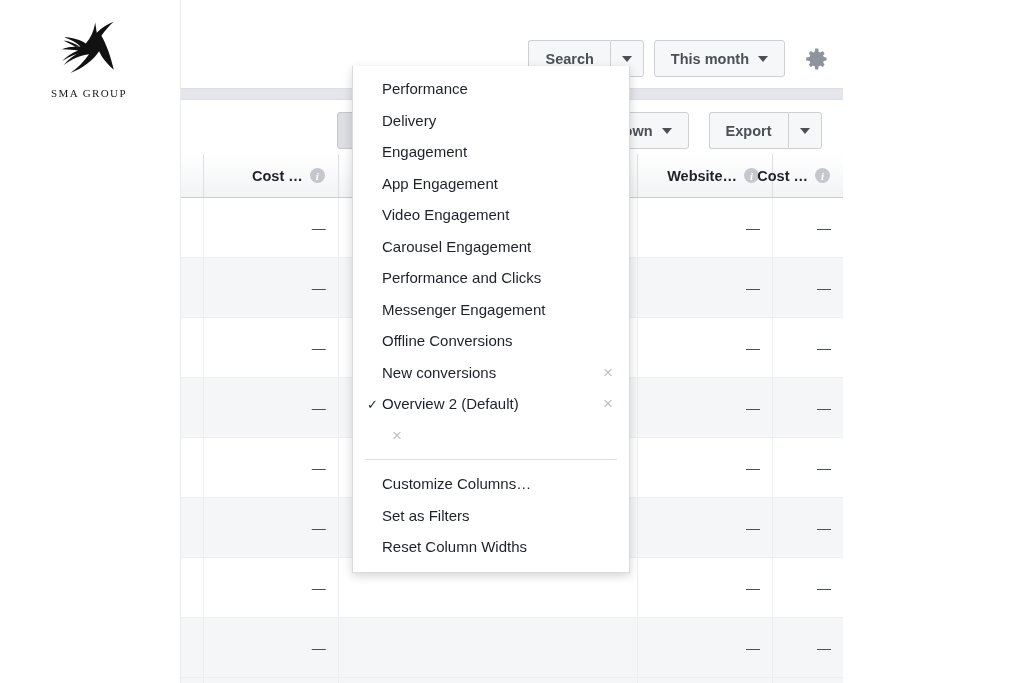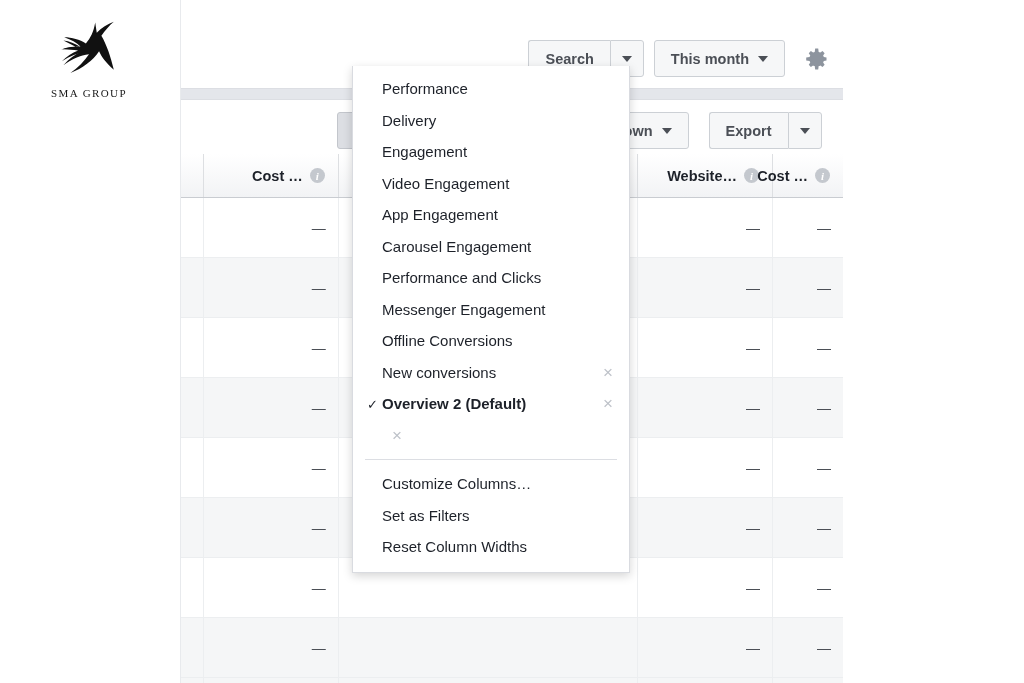--- a/index.html
+++ b/index.html
@@ -172,21 +172,21 @@
   .mi {
     position: relative;
     height: 31.5px;
     display: flex; align-items: center;
     padding: 0 16px 0 29px;
     font-size: 15px;
     color: #1d2129;
     white-space: nowrap;
   }
   .mi .mi-label { flex: 1 1 auto; }
-  .mi.selected .mi-label { font-weight: bold; }
+  .mi.selected .mi-label { font-weight: normal; }
   .mi .check {
     position: absolute; left: 14px; top: 50%;
     transform: translateY(-50%);
     font-size: 13px; color: #1d2129; line-height: 1;
   }
   .mi .xmark {
     color: #bec2c9;
     font-size: 17px;
     line-height: 1;
     flex: none;
@@ -360,24 +360,24 @@
           <div class="mi">
             <span class="mi-label">Performance</span>
           </div>
           <div class="mi">
             <span class="mi-label">Delivery</span>
           </div>
           <div class="mi">
             <span class="mi-label">Engagement</span>
           </div>
           <div class="mi">
+            <span class="mi-label">App Engagement</span>
+          </div>
+          <div class="mi">
             <span class="mi-label">Video Engagement</span>
-          </div>
-          <div class="mi">
-            <span class="mi-label">App Engagement</span>
           </div>
           <div class="mi">
             <span class="mi-label">Carousel Engagement</span>
           </div>
           <div class="mi">
             <span class="mi-label">Performance and Clicks</span>
           </div>
           <div class="mi">
             <span class="mi-label">Messenger Engagement</span>
           </div>

